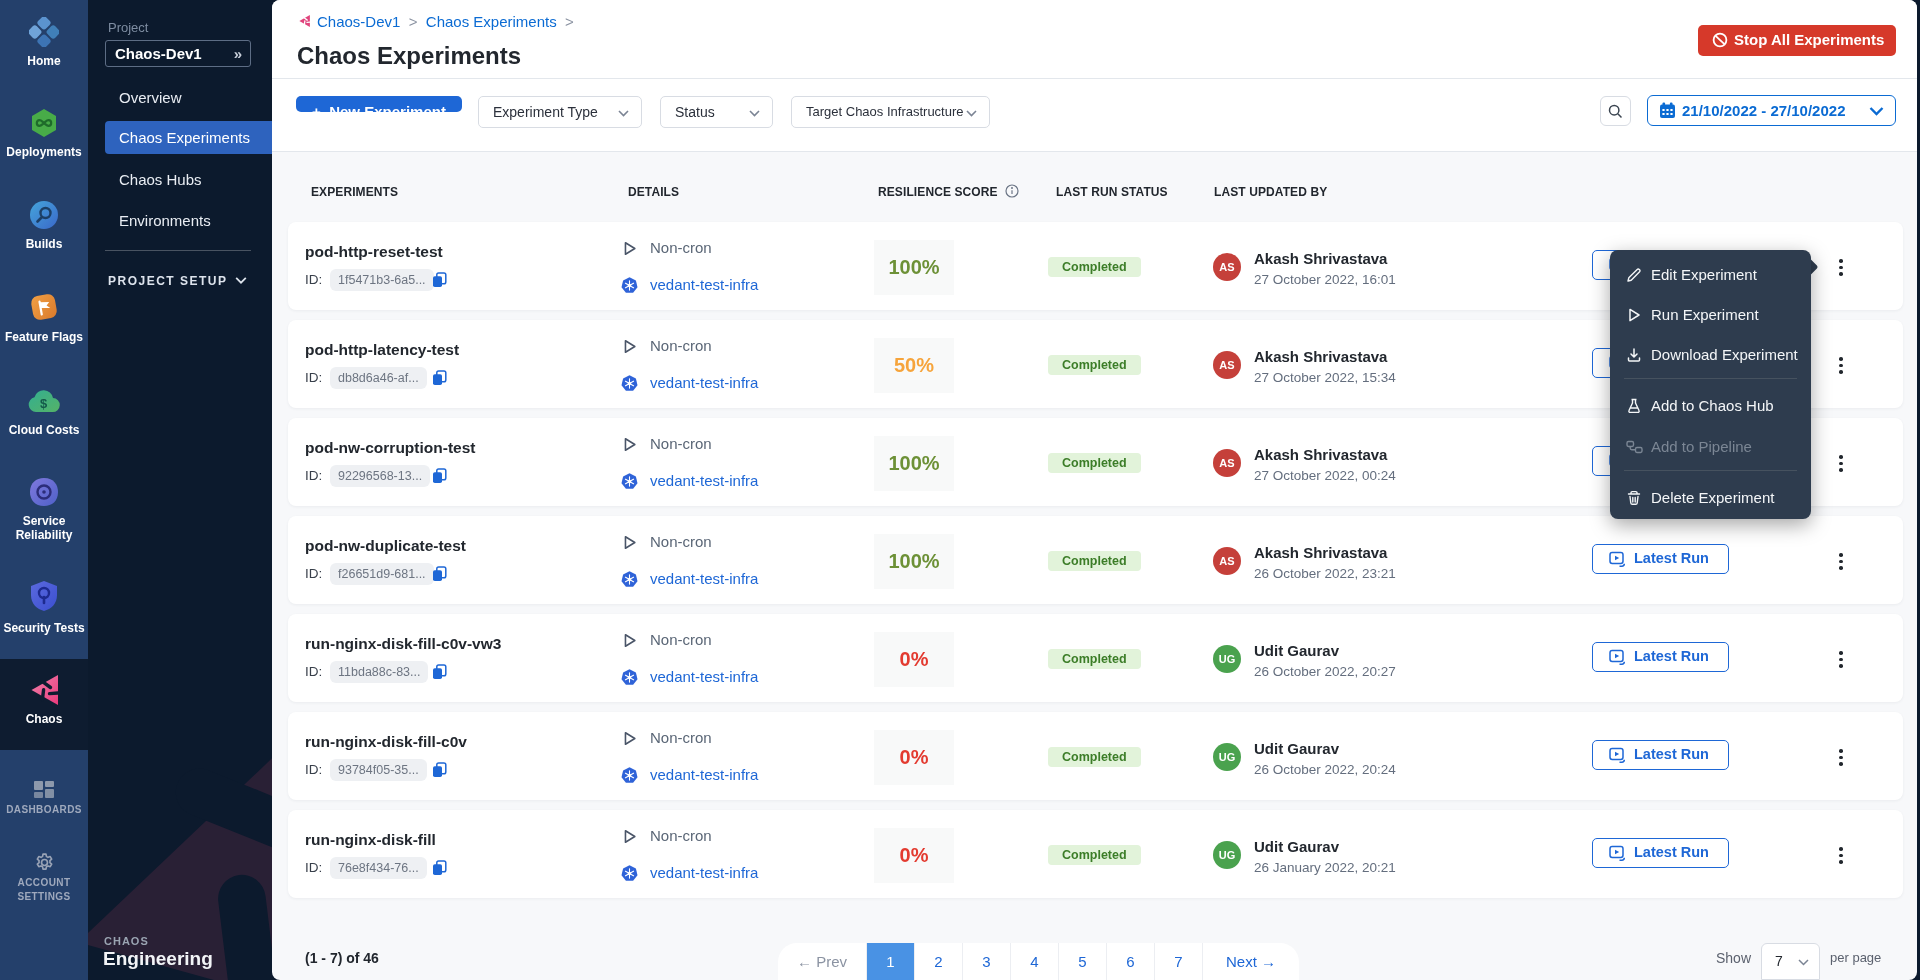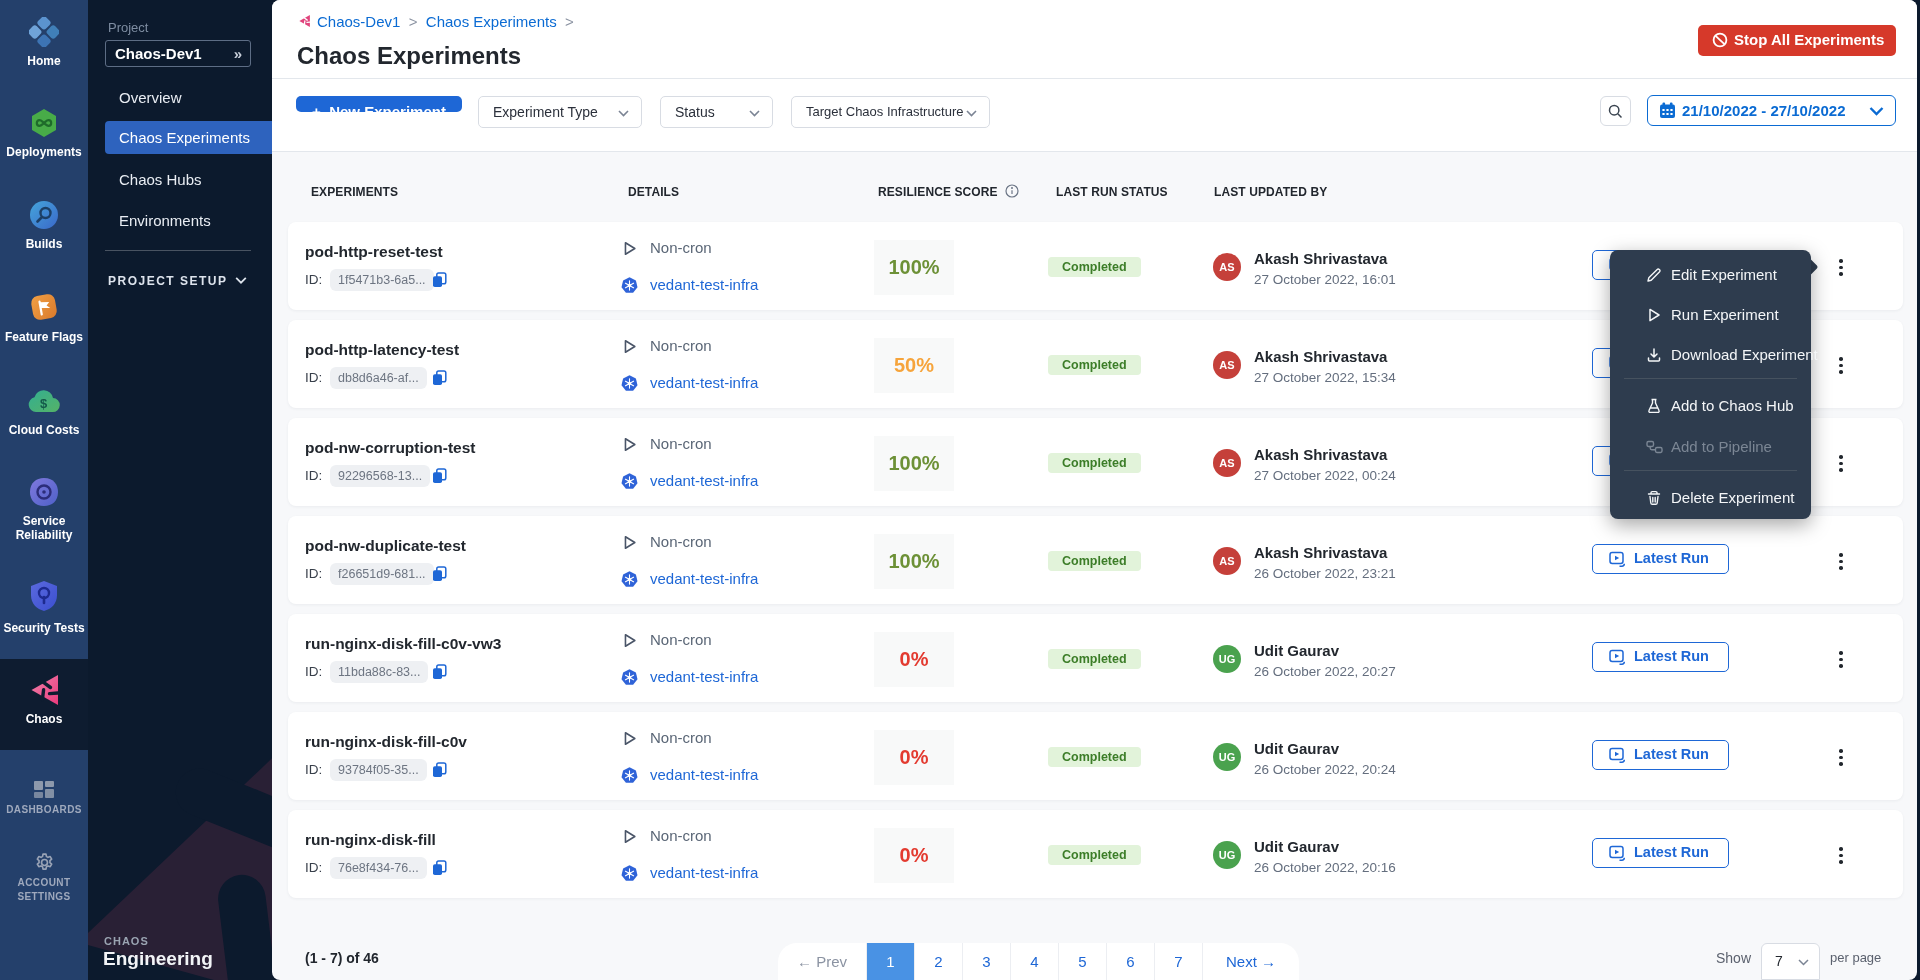--- a/index.html
+++ b/index.html
@@ -72,21 +72,21 @@
 
 #pgwrap { position:absolute; left:506px; top:943px; width:521px; height:37px; background:#fff; border-radius:19px 19px 0 0; }
 .pcell { position:absolute; top:0; height:37px; font-size:15px; color:#1e67d6; text-align:center; line-height:37px; border-left:1px solid #eceef2; }
 #totals { position:absolute; left:33px; top:950px; font-size:14px; font-weight:bold; color:#22272e; }
 #showwrap { position:absolute; left:1444px; top:950px; font-size:14px; color:#5b616e; }
 #showbox { position:absolute; left:1489px; top:943px; width:59px; height:37px; border:1px solid #d8dce3; border-radius:6px 6px 0 0; background:#fff; }
 
 
 #menu { position:absolute; left:1610px; top:250px; width:201px; height:269px; background:#2e3c4e; border-radius:8px; box-shadow:0 6px 20px rgba(0,0,0,.35); z-index:20; }
 #menubeak { position:absolute; left:1799px; top:259px; width:16px; height:16px; background:#2e3c4e; transform:rotate(45deg); border-radius:2px; z-index:19; }
-.mi { position:absolute; left:0; width:201px; height:40px; color:#f4f6f8; font-size:15px;margin-left:20px; }
+.mi { position:absolute; left:0; width:201px; height:40px; color:#f4f6f8; font-size:15px; }
 .mi span { position:absolute; left:41px; top:11px; }
 .mi svg { position:absolute; left:16px; top:12px; }
 .mdis { color:#7b8694; }
 .mdiv { position:absolute; left:14px; width:173px; height:1px; background:#46525f; }
 </style>
 </head>
 <body>
 <div id="app">
 
 <div id="nav1">
@@ -593,21 +593,21 @@
             <line x1="8.5" y1="8.5" x2="4.1" y2="11"></line>
             <line x1="8.5" y1="8.5" x2="4.1" y2="6"></line>
           </g>
           <circle cx="8.5" cy="8.5" r="1.7" fill="#fff"></circle>
         </svg>
     <div class="d2t">vedant-test-infra</div>
     <div class="score sred">0%</div>
     <div class="status">Completed</div>
     <div class="av av-g">UG</div>
     <div class="uname">Udit Gaurav</div>
-    <div class="udate">26 October 2022, 20:16</div>
+    <div class="udate">26 January 2022, 20:21</div>
     <div class="lrun">
           <svg style="position:absolute;left:16px;top:6px" width="17" height="17" viewBox="0 0 17 17" fill="none" stroke="#1e67d6" stroke-width="1.5">
             <rect x="1" y="1.5" width="13" height="11" rx="2.2"></rect>
             <path d="M6 4.8 L10.2 7 L6 9.2 Z" fill="#1e67d6" stroke="none"></path>
             <path d="M10.5 15.2 h2.4 a2.4 2.4 0 0 0 2.4-2.4"></path>
           </svg>
           <span>Latest Run</span>
         </div>
     <div class="kebab">
           <i></i>

